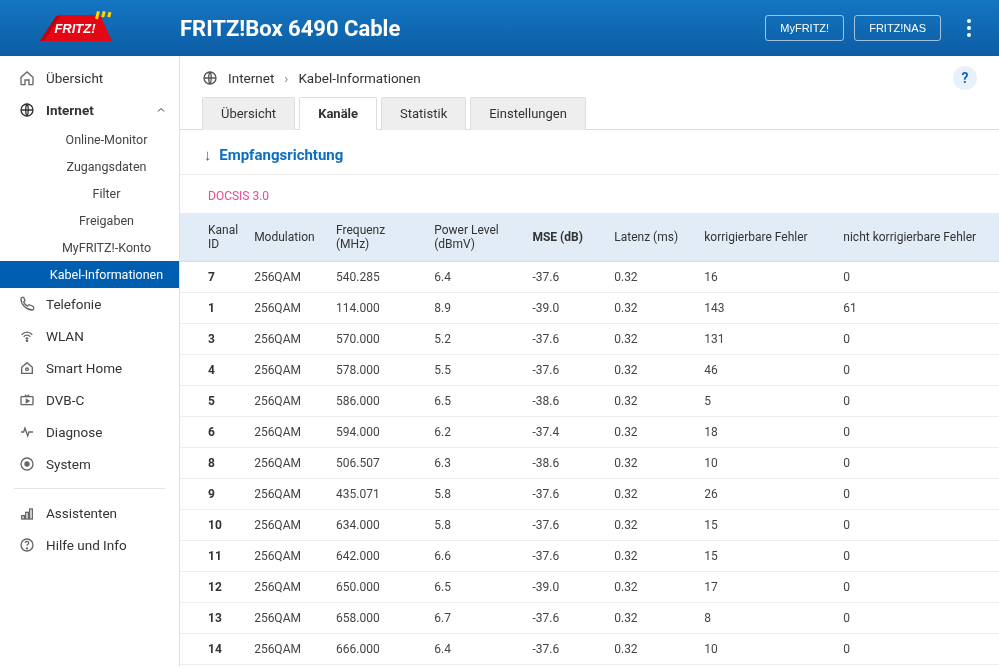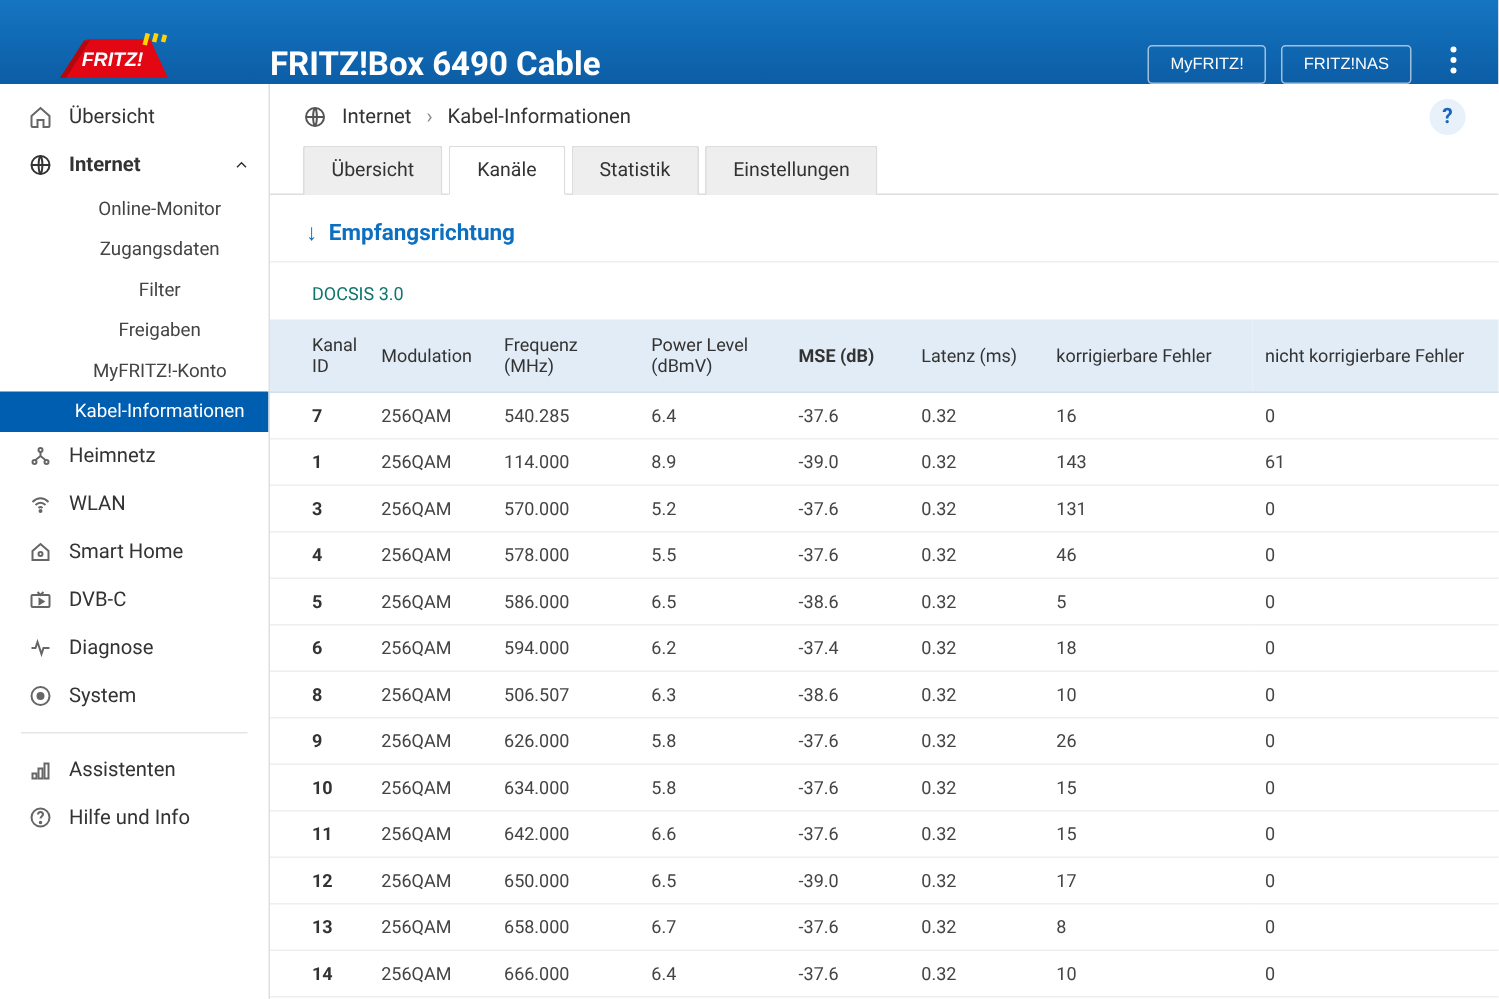--- a/index.html
+++ b/index.html
@@ -31,21 +31,21 @@
   .header { background:#005eb0;}
   .header { background:#005baa;}
   .header { background:#005eb0;}
   .header { background:#005eb4;}
   .header { background:#005eb0;}
   .header { background:#005eb0;}
   .header { background:#005eb0;}
   .header{ background:#005eb0; }
   .header { background:#005b9f; }
   .header { background: #005eb0;}
-  .header { background: #005eb4; align-items: flex-end;}
+  .header { background: #005eb4;}
   .header { background: #005eb0;}
   .header { background:#005eae;}
   .header { background:#005eb0;}
   .header{background:#005eb0;}
   .header{background:linear-gradient(#157fc8 0%,#005eb0 50%,#005eb0 100%);}
   .header{background:#005eb0;}
   .header{background:linear-gradient(#0e74c4,#005eb0);}
   .header{background:#005eb0;}
   .header{background:#005eb0;}
 
@@ -117,24 +117,24 @@
   .chev { margin-left:auto; }
   .divider { height:1px; background:#e5e5e5; margin:8px 14px; }
   
   .main { flex:1; overflow-y:auto; }
   .crumbs { display:flex; align-items:center; padding:14px 22px 10px 22px; color:#333; font-size:13.5px; position:relative;}
   .crumbs .globe{ margin-right:10px; color:#555;}
   .crumbs .sep{ margin:0 10px; color:#888;}
   .help { position:absolute; right:22px; top:10px; width:24px; height:24px; border-radius:50%; background:#e8f0fa; color:#1565c0; display:flex; align-items:center; justify-content:center; font-weight:700; font-size:14px; cursor:pointer;}
   .tabs { display:flex; padding:0 22px; border-bottom:1px solid #ddd; gap:4px;}
   .tab { padding:8px 18px; background:#eee; border:1px solid #ddd; border-bottom:none; font-size:13px; color:#333; cursor:pointer; border-radius:2px 2px 0 0; position:relative; top:1px;}
-  .tab.active { background:#fff; border-bottom:1px solid #fff; font-weight:400;}
+  .tab.active { background:#fff; border-bottom:1px solid #fff; font-weight:700;}
   .section-title { color:#1565c0; color:#0d6fbf; font-size:15px; padding:16px 24px 10px 24px; font-weight:700;}
   .section-title .arrow{ margin-right:4px;}
-  .subhead { padding:12px 24px; font-size:12px; color:#0f766e; background:#f7f7f7; border-top:1px solid #eee; border-bottom:0;}
+  .subhead { padding:12px 24px; font-size:12px; color:#ec4899; background:#f7f7f7; border-top:1px solid #eee; border-bottom:0;}
   .subhead{ background:transparent; padding:14px 28px 10px 28px;}
   .tbl-wrap{ padding:0 0 0 0;}
   table { width:100%; border-collapse:collapse; font-size:12px;}
   thead th { background:#dce9f5; background:#e0ecf7; text-align:left; font-weight:400; padding:10px 8px; color:#333; border-bottom:1px solid #d0dfec;}
   thead th:first-child{ padding-left:28px;}
   tbody td { padding:8px 8px; border-bottom:1px solid #eee; color:#444;}
   tbody td:first-child{ padding-left:28px; font-weight:700; color:#333;}
   thead th{ background:#dfeaf4;}
   thead th{ background:#e3edf6;}
   thead th{ background:#dfeaf4;}
@@ -194,27 +194,24 @@
       </div>
       <div class="nav-sub">Online-Monitor</div>
       <div class="nav-sub">Zugangsdaten</div>
       <div class="nav-sub">Filter</div>
       <div class="nav-sub">Freigaben</div>
       <div class="nav-sub">MyFRITZ!-Konto</div>
       <div class="nav-sub active">Kabel-Informationen</div>
       <div class="nav-item top">
         <span class="ico">
           <svg width="16" height="16" viewBox="0 0 24 24" fill="none" stroke="currentColor" stroke-width="2">
-            <circle cx="6" cy="18" r="2"></circle>
-            <circle cx="18" cy="18" r="2"></circle>
-            <circle cx="12" cy="6" r="2"></circle>
-            <path d="M12 8v4m0 0l-5 4m5-4l5 4"></path>
-          </svg>
-        </span>
-        <span>Heimnetz</span>
+            <path d="M22 17v2a2 2 0 01-2 2c-9 0-17-8-17-17a2 2 0 012-2h2l2 5-2 2c1 3 3 5 6 6l2-2 5 2z"></path>
+          </svg>
+        </span>
+        <span>Telefonie</span>
       </div>
       <div class="nav-item top">
         <span class="ico">
           <svg width="16" height="16" viewBox="0 0 24 24" fill="none" stroke="currentColor" stroke-width="2">
             <path d="M4 10c5-5 11-5 16 0M7 13c3-3 7-3 10 0M10 16c1.3-1.3 2.7-1.3 4 0"></path>
             <circle cx="12" cy="19" r="1" fill="currentColor"></circle>
           </svg>
         </span>
         <span>WLAN</span>
       </div>
@@ -381,21 +378,21 @@
               <td>506.507</td>
               <td>6.3</td>
               <td>-38.6</td>
               <td>0.32</td>
               <td>10</td>
               <td>0</td>
             </tr>
             <tr>
               <td>9</td>
               <td>256QAM</td>
-              <td>626.000</td>
+              <td>435.071</td>
               <td>5.8</td>
               <td>-37.6</td>
               <td>0.32</td>
               <td>26</td>
               <td>0</td>
             </tr>
             <tr>
               <td>10</td>
               <td>256QAM</td>
               <td>634.000</td>

